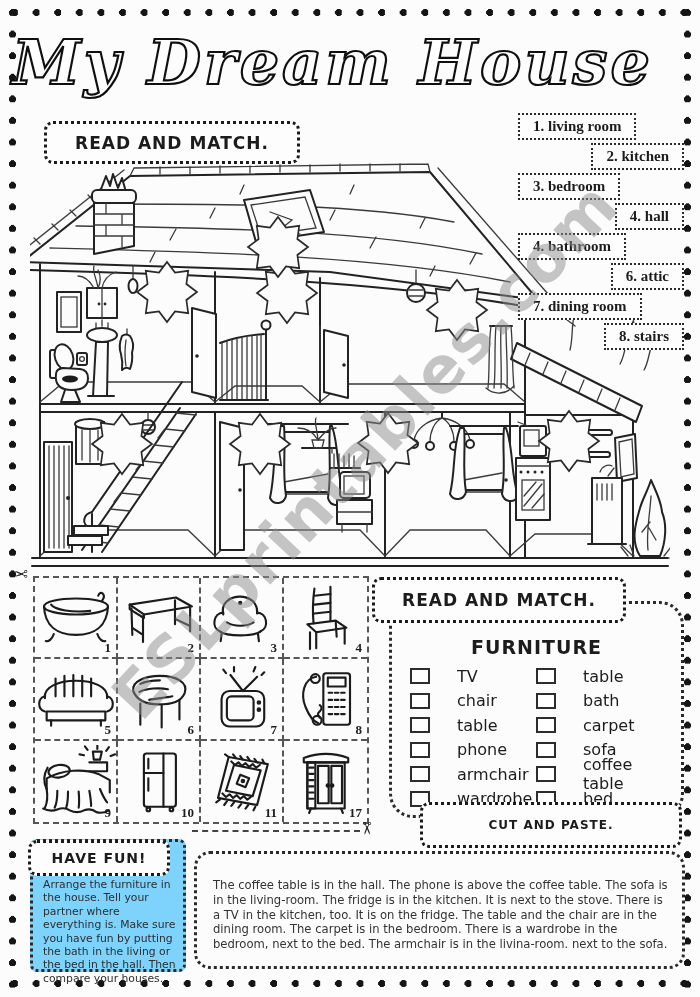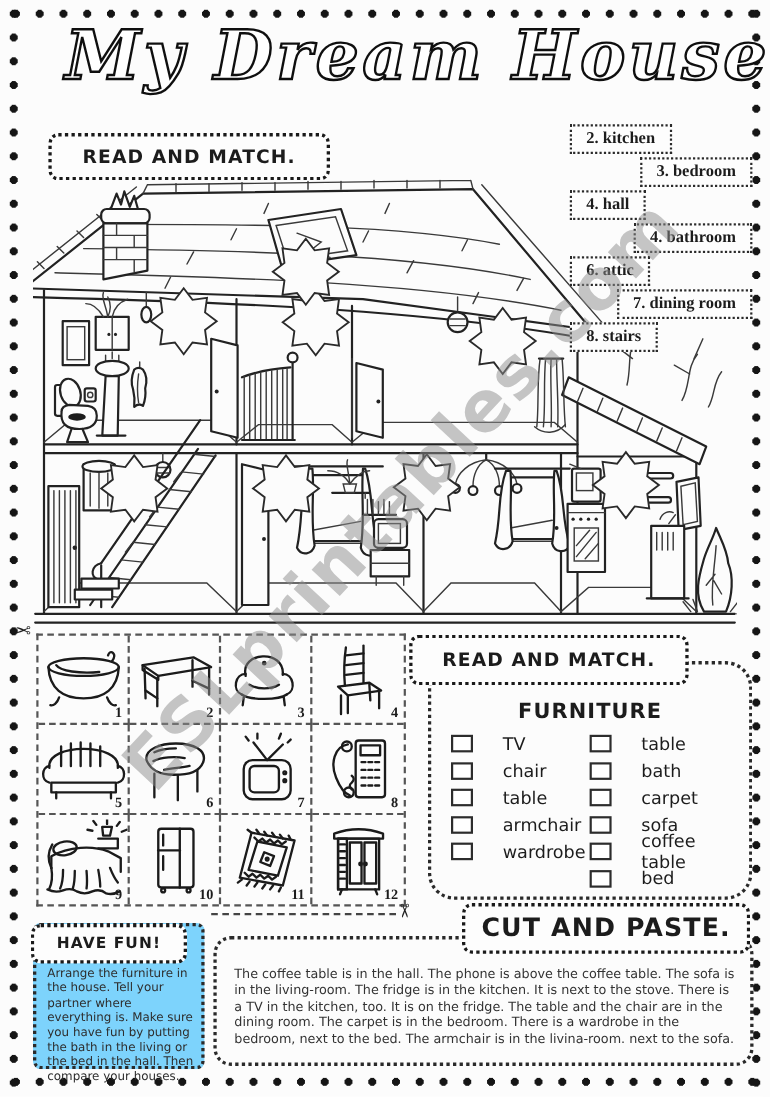--- a/index.html
+++ b/index.html
@@ -7,30 +7,30 @@
         font-family:"DejaVu Sans",sans-serif;color:#1c1c1c;}
   
   .dots-h{position:absolute;left:10px;right:10px;height:9px;
     background-image:radial-gradient(circle 3.6px at 4.5px 4.5px,#151515 98%,transparent 100%);
     background-size:21.6px 9px;background-repeat:repeat-x;}
   .dots-v{position:absolute;top:8px;bottom:8px;width:9px;
     background-image:radial-gradient(circle 3.6px at 4.5px 4.5px,#151515 98%,transparent 100%);
     background-size:9px 21.6px;background-repeat:repeat-y;}
   .dots-top{top:8px}.dots-bottom{bottom:9px}.dots-left{left:8px}.dots-right{right:8px}
 
-  .title{position:absolute;top:14px;left:0;right:0;margin:0;text-align:right;
+  .title{position:absolute;top:14px;left:0;right:0;margin:12px;text-align:left;
     font-family:"DejaVu Serif",serif;font-style:italic;font-weight:700;font-size:62px;
     letter-spacing:3px;color:#fff;-webkit-text-stroke:2.2px #0f0f0f;}
   @supports not (-webkit-text-stroke:1px #000){.title{color:#111;}}
 
   .hdr-box{position:absolute;background:#fdfdfd;border:3px dotted #1a1a1a;border-radius:9px;
     display:flex;align-items:center;justify-content:center;font-weight:700;letter-spacing:1px;z-index:4;text-align:center;}
   .rm-top{left:44px;top:121px;width:250px;height:37px;font-size:17px;}
   .rm-panel{left:372px;top:577px;width:248px;height:40px;font-size:17px;}
-  .cp-hdr{left:420px;top:821px;width:256px;height:40px;font-size:23px;}
+  .cp-hdr{left:420px;top:802px;width:256px;height:40px;font-size:12px;}
   .hf-hdr{left:28px;top:840px;width:136px;height:30px;font-size:14px;}
 
   .rooms{position:absolute;left:518px;top:113px;width:166px;display:flex;flex-direction:column;z-index:3;}
   .room-box{border:2px dotted #2a2a2a;background:#fdfdfd;padding:3px 13px;margin-bottom:3px;
     font-family:"Liberation Serif","DejaVu Serif",serif;font-weight:700;font-size:15px;white-space:nowrap;
     align-self:flex-start;}
   .room-box:nth-child(even){align-self:flex-end;}
 
   .house{position:absolute;left:30px;top:160px;z-index:1;}
 
@@ -83,20 +83,21 @@
   <div class="dots-h dots-top"></div>
   <div class="dots-h dots-bottom"></div>
   <div class="dots-v dots-left"></div>
   <div class="dots-v dots-right"></div>
 
   <h1 class="title">My Dream House</h1>
 
   <div class="hdr-box rm-top">READ AND MATCH.</div>
 
   <div class="rooms">
+    <div class="room-box">1. living room</div>
     <div class="room-box">2. kitchen</div>
     <div class="room-box">3. bedroom</div>
     <div class="room-box">4. hall</div>
     <div class="room-box">4. bathroom</div>
     <div class="room-box">6. attic</div>
     <div class="room-box">7. dining room</div>
     <div class="room-box">8. stairs</div>
   </div>
 
   <svg class="house" width="640" height="412" viewBox="0 0 640 412" xmlns="http://www.w3.org/2000/svg">
@@ -505,21 +506,21 @@
           <path d="M20,13 q25,-9 50,0 l0,5 l-50,0 Z"></path>
           <rect x="24" y="18" width="42" height="52"></rect>
           <rect x="24" y="18" width="9" height="52"></rect>
           <path d="M26,24 h5 M26,31 h5 M26,38 h5 M26,45 h5 M26,52 h5 M26,59 h5"></path>
           <rect x="36" y="22" width="12" height="42"></rect>
           <rect x="51" y="22" width="12" height="42"></rect>
           <circle cx="47" cy="44" r="1.3"></circle>
           <circle cx="52" cy="44" r="1.3"></circle>
           <path d="M28,70 l-2,5 M62,70 l2,5"></path>
         </svg>
-      <span class="cellnum">12</span>
+      <span class="cellnum">17</span>
     </div>
   </div>
 
   <div class="hdr-box rm-panel">READ AND MATCH.</div>
   <div class="furn-panel">
     <div class="furn-title">FURNITURE</div>
     <div class="furn-cols">
       <div class="fcol fcol1">
         <div class="citem">
             <span class="cb"></span>
@@ -528,20 +529,24 @@
         <div class="citem">
             <span class="cb"></span>
             <span>chair</span>
           </div>
         <div class="citem">
             <span class="cb"></span>
             <span>table</span>
           </div>
         <div class="citem">
             <span class="cb"></span>
+            <span>phone</span>
+          </div>
+        <div class="citem">
+            <span class="cb"></span>
             <span>armchair</span>
           </div>
         <div class="citem">
             <span class="cb"></span>
             <span>wardrobe</span>
           </div>
       </div>
       <div class="fcol fcol2">
         <div class="citem">
             <span class="cb"></span>

